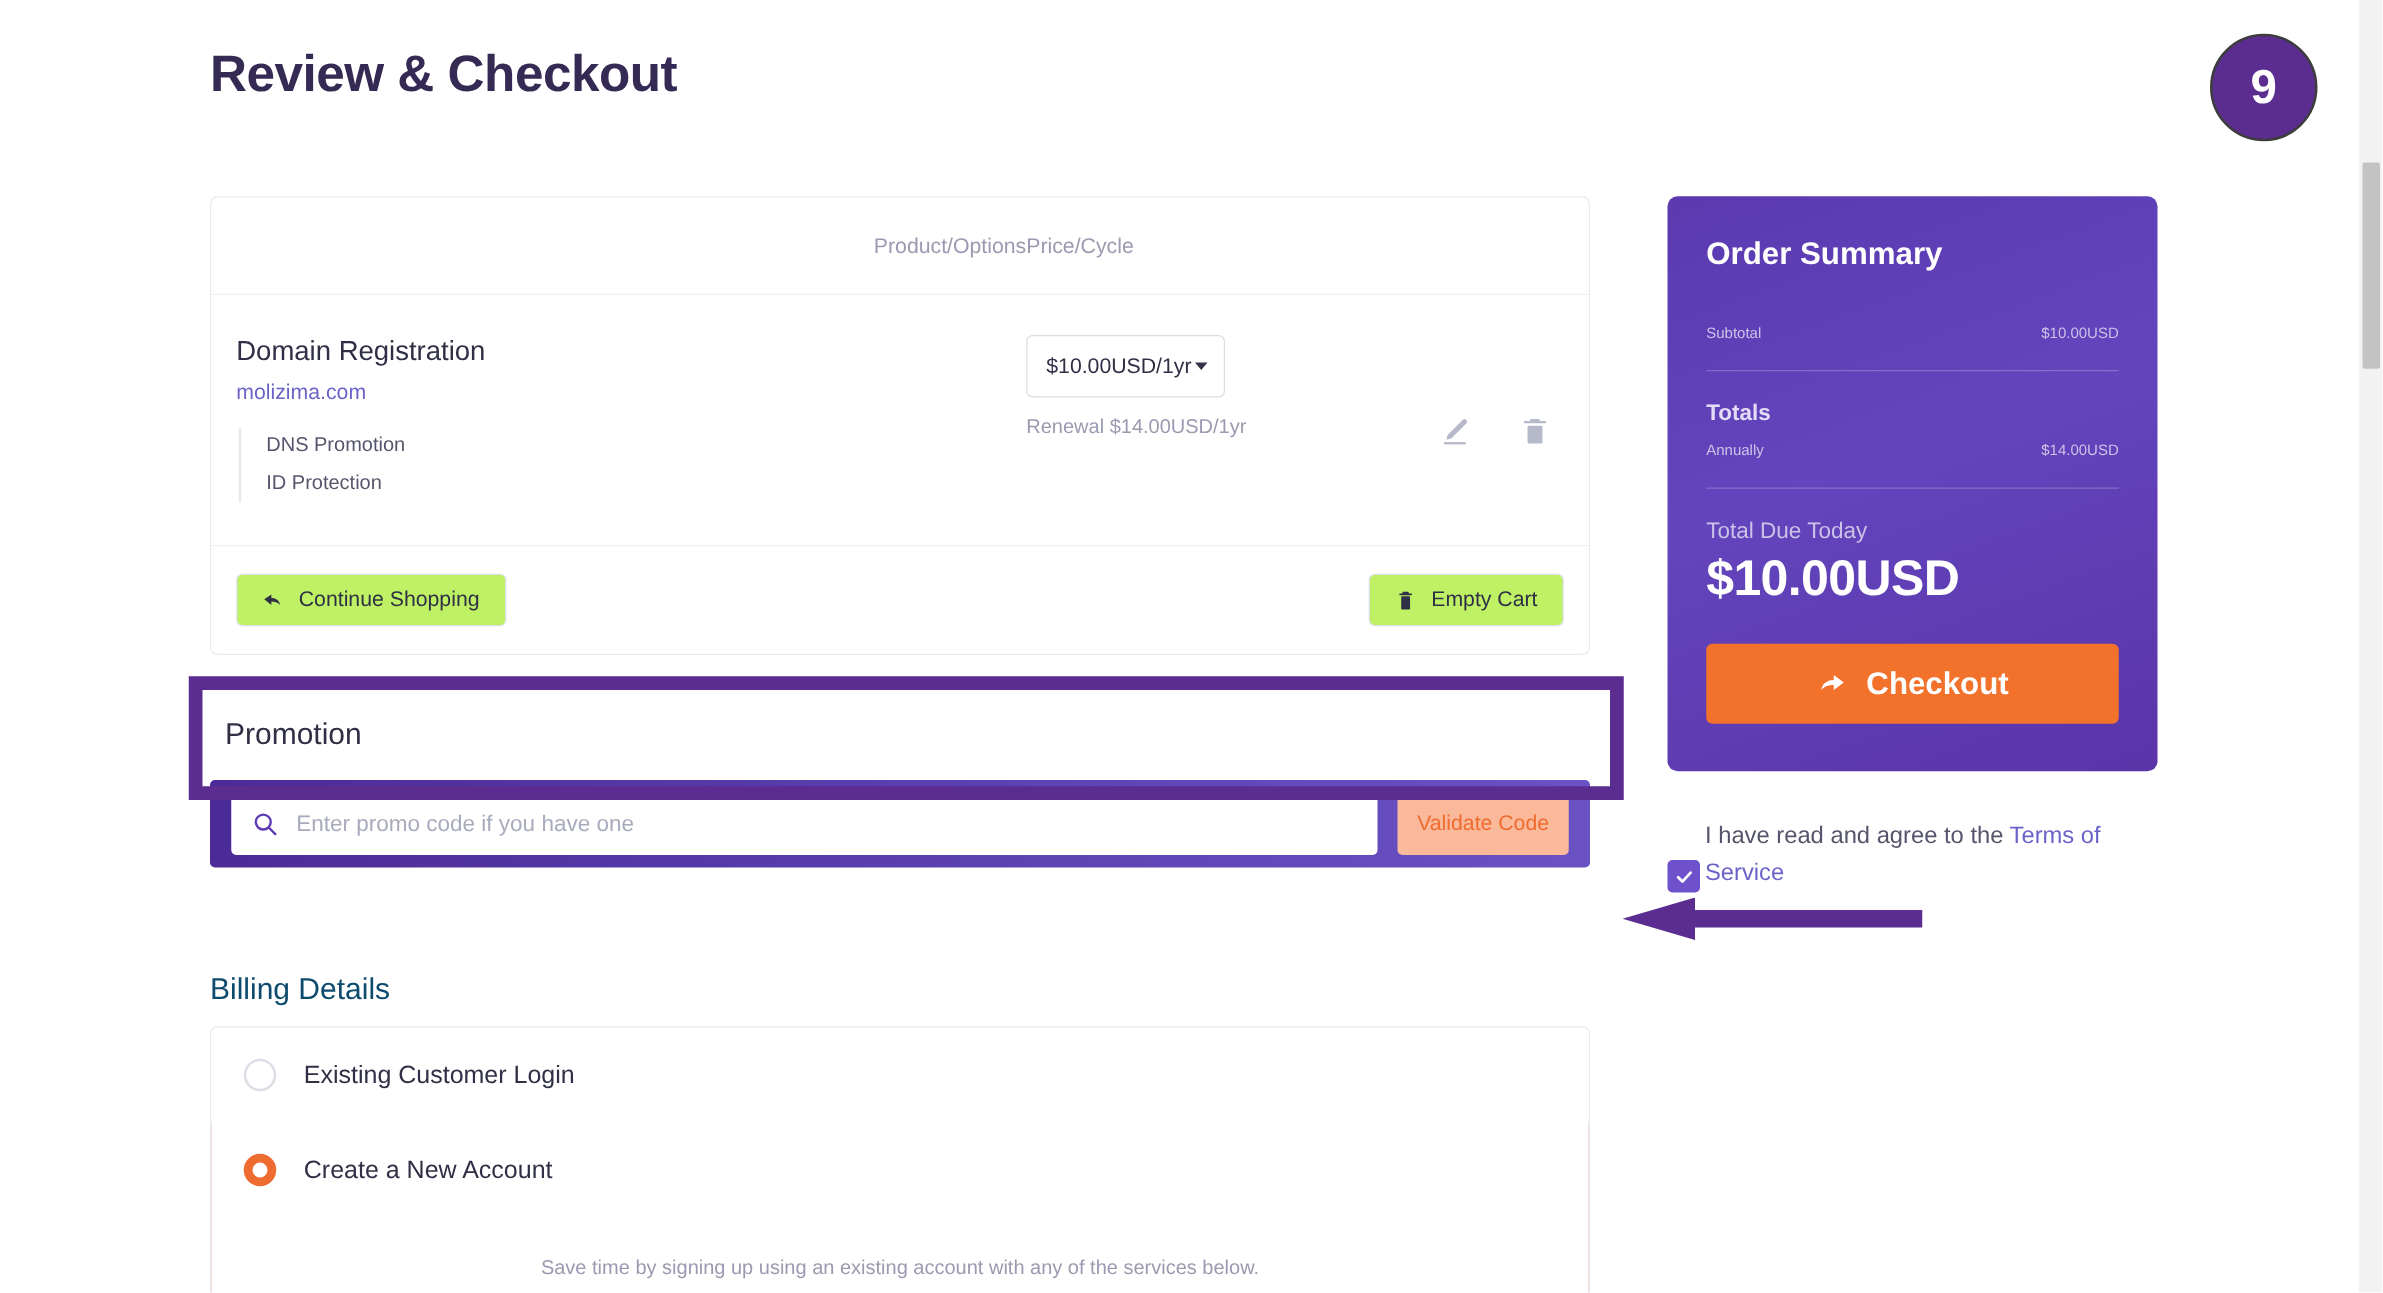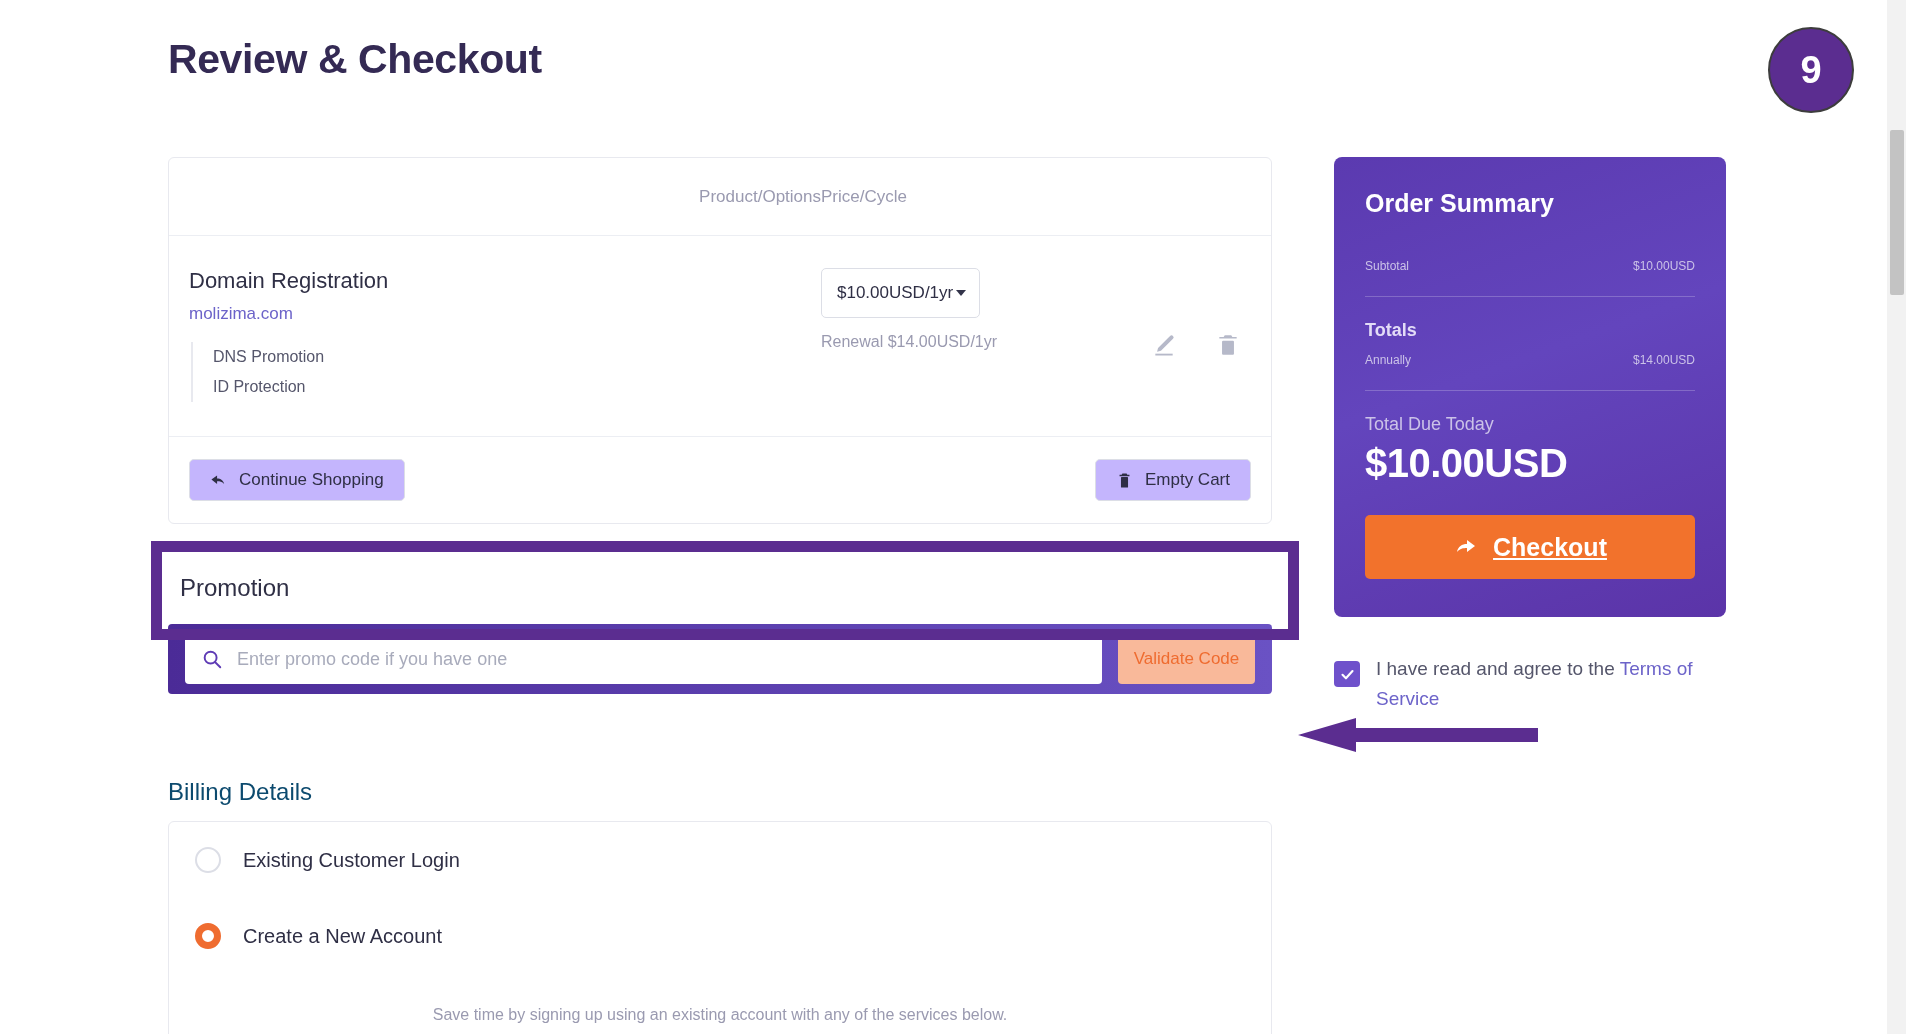--- a/index.html
+++ b/index.html
@@ -157,21 +157,21 @@
     padding: 22px 20px;
   }
   .btn-outline {
     display: inline-flex;
     align-items: center;
     gap: 12px;
     height: 42px;
     padding: 0 20px;
     border: 1px solid #dcdee6;
     border-radius: 5px;
-    background: #c4b5fd;
+    background: #bef264;
     font-size: 17px;
     color: #2f2f45;
     cursor: pointer;
     font-family: inherit;
   }
   .btn-outline .bi { width: 17px; height: 17px; color: #2f2f45; }
   .btn-outline .bi svg { width: 100%; height: 100%; display: block; }
 
   
   .promo-highlight {
@@ -357,34 +357,33 @@
     background: #f2722c;
     color: #ffffff;
     font-size: 25px;
     font-weight: bold;
     font-family: inherit;
     cursor: pointer;
     display: flex;
     align-items: center;
     justify-content: center;
     gap: 16px;
-    text-decoration: underline;
   }
   .btn-checkout .ci { width: 24px; height: 24px; }
   .btn-checkout .ci svg { width: 100%; height: 100%; display: block; }
 
   
   .terms {
     position: absolute;
     left: 1334px;
     top: 654px;
     width: 360px;
     display: flex;
-    gap: 16px;
-    align-items: flex-start;
+    gap: 4px;
+    align-items: flex-end;
   }
   .checkbox {
     width: 26px; height: 26px;
     border-radius: 4px;
     background: #6f51cb;
     flex: none;
     display: flex;
     align-items: center;
     justify-content: center;
     margin-top: 7px;

